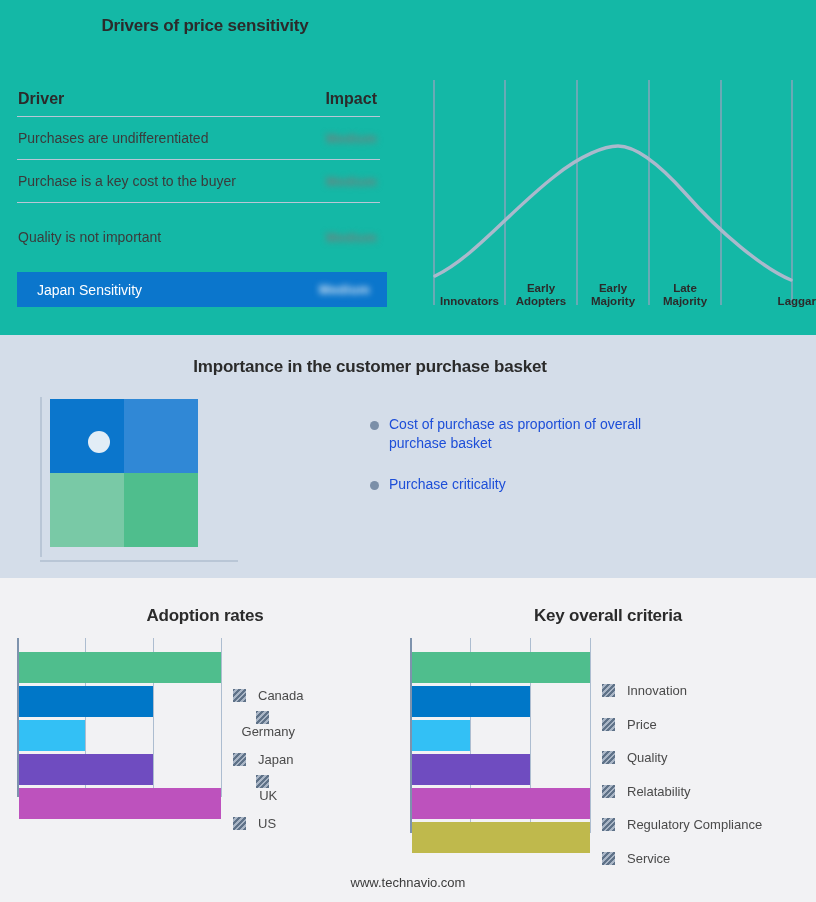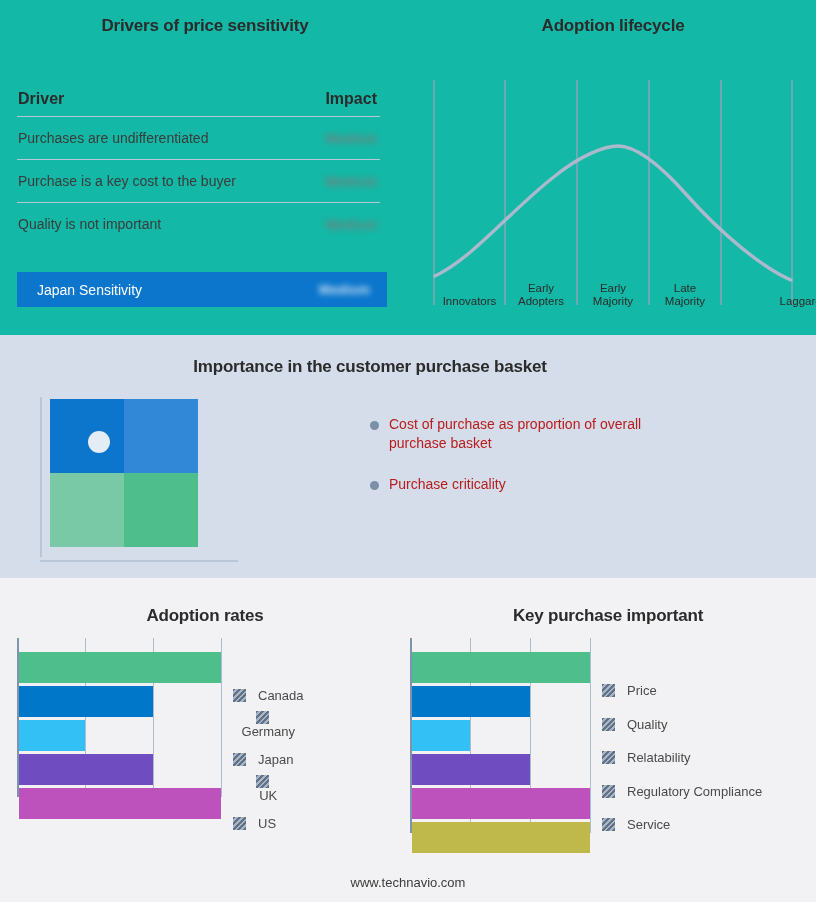--- a/index.html
+++ b/index.html
@@ -50,21 +50,21 @@
     font-size: 16px; font-weight: bold; color: #2b2b2b;
   }
   .dt-row {
     display: flex;
     justify-content: space-between;
     align-items: center;
     height: 42px;
     border-bottom: 1px solid #b9c6d6;
     padding: 0 3px 0 1px;
   }
-  .dt-row:last-of-type { border-bottom: none; }
+  .dt-row:last-of-type { border-bottom: none; align-items: flex-end; }
   .dt-driver { font-size: 14px; color: #3b3b3b; }
   .dt-impact {
     font-size: 13px;
     color: #7a7a7a;
     filter: blur(3.2px);
     user-select: none;
     letter-spacing: 0.3px;
     font-weight: 600;
   }
   #price-sensitivity-row {
@@ -90,21 +90,21 @@
   #lifecycle-chart {
     position: absolute;
     left: 23px; top: 80px;
     width: 360px; height: 232px;
   }
   #lifecycle-chart svg { display: block; }
   .seg-label {
     position: absolute;
     text-align: center;
     font-size: 11.5px;
-    font-weight: normal;
+    font-weight: bold;
     color: #2b2b2b;
     line-height: 13px;
     bottom: 4px;
   }
 
   
   #basket-band {
     position: absolute;
     left: 0; top: 335px;
     width: 816px; height: 243px;
@@ -148,21 +148,21 @@
     position: absolute;
     left: 370px; top: 80px;
     width: 380px;
   }
   .bl-item { display: flex; align-items: flex-start; margin-bottom: 22px; }
   .bl-dot {
     width: 9px; height: 9px; border-radius: 50%;
     background: #7b8fa8; margin-right: 10px; margin-top: 6px;
     flex: 0 0 auto;
   }
-  .bl-text { font-size: 14px; color: #b91c1c; line-height: 19px; max-width: 272px; }
+  .bl-text { font-size: 14px; color: #1d4ed8; line-height: 19px; max-width: 272px; }
 
   
   #bottom-row {
     position: absolute;
     left: 0; top: 578px;
     width: 816px; height: 324px;
     background: #f2f2f4;
   }
   .bar-panel { position: absolute; top: 0; height: 324px; }
   #adoption-panel { left: 0; width: 410px; }
@@ -223,21 +223,20 @@
       </div>
     </div>
 
     <div id="price-sensitivity-row">
       <span class="ps-label">Japan Sensitivity</span>
       <span class="dt-impact">Medium</span>
     </div>
   </div>
 
   <div id="lifecycle-panel">
-    <div class="panel-title">Adoption lifecycle</div>
 
     <div id="lifecycle-chart">
       <svg width="360" height="232" viewBox="0 0 360 232">
         <g>
           <line x1="1" y1="0" x2="1" y2="225" stroke="#8fa4bd" stroke-width="1.4"></line>
           <line x1="72" y1="0" x2="72" y2="225" stroke="#8fa4bd" stroke-width="1.4"></line>
           <line x1="144" y1="0" x2="144" y2="225" stroke="#8fa4bd" stroke-width="1.4"></line>
           <line x1="216" y1="0" x2="216" y2="225" stroke="#8fa4bd" stroke-width="1.4"></line>
           <line x1="288" y1="0" x2="288" y2="225" stroke="#8fa4bd" stroke-width="1.4"></line>
           <line x1="359" y1="0" x2="359" y2="225" stroke="#8fa4bd" stroke-width="1.4"></line>
@@ -333,39 +332,43 @@
         <span class="bleg-label">UK</span>
       </div>
       <div class="bleg-item" style="height:32px;">
         <span class="bleg-swatch"></span>
         <span class="bleg-label">US</span>
       </div>
     </div>
   </div>
 
   <div id="criteria-panel" class="bar-panel">
-    <div class="panel-title">Key purchase important</div>
+    <div class="panel-title">Key overall criteria</div>
 
     <div class="bar-chart-area" id="criteria-chart-area" style="left:10px; top:60px; width:182px; height:195px;">
       <div class="bc-axis"></div>
       <div class="bc-grid" style="left:60px;"></div>
       <div class="bc-grid" style="left:120px;"></div>
       <div class="bc-grid" style="left:180px;"></div>
 
       <div class="bc-bar" style="top:14px;  height:31px; width:178px; background:#4fbe8d;"></div>
       <div class="bc-bar" style="top:48px;  height:31px; width:118px; background:#0077c8;"></div>
       <div class="bc-bar" style="top:82px;  height:31px; width:58px;  background:#33c0f5;"></div>
       <div class="bc-bar" style="top:116px; height:31px; width:118px; background:#6f4cc0;"></div>
       <div class="bc-bar" style="top:150px; height:31px; width:178px; background:#bd52bd;"></div>
       <div class="bc-bar" style="top:184px; height:31px; width:178px; background:#bfb94c;"></div>
     </div>
 
     <div class="bar-legend" style="left:202px; top:61px;">
       <div class="bleg-item" style="height:33.5px;">
         <span class="bleg-swatch"></span>
+        <span class="bleg-label">Innovation</span>
+      </div>
+      <div class="bleg-item" style="height:33.5px;">
+        <span class="bleg-swatch"></span>
         <span class="bleg-label">Price</span>
       </div>
       <div class="bleg-item" style="height:33.5px;">
         <span class="bleg-swatch"></span>
         <span class="bleg-label">Quality</span>
       </div>
       <div class="bleg-item" style="height:33.5px;">
         <span class="bleg-swatch"></span>
         <span class="bleg-label">Relatability</span>
       </div>

